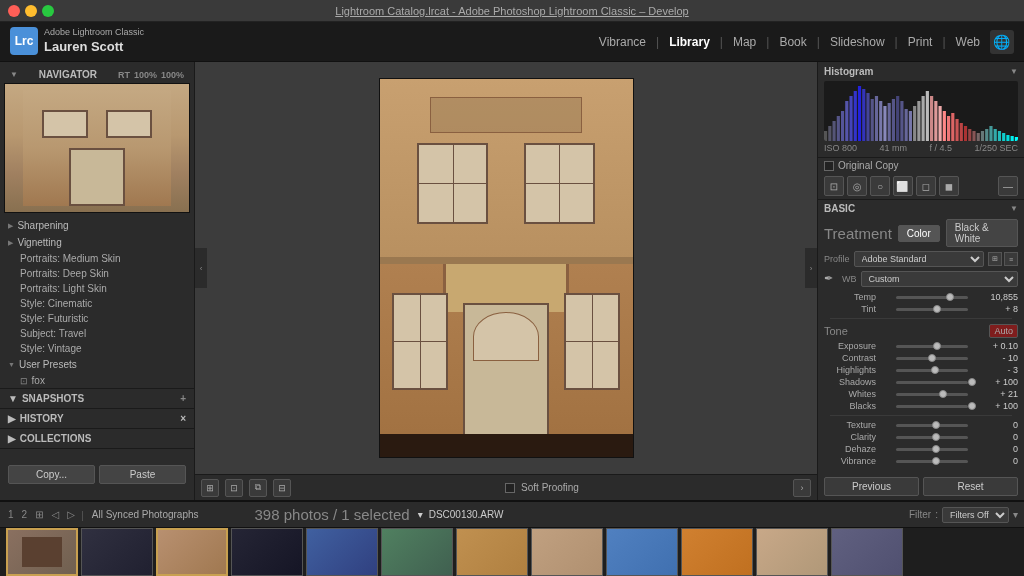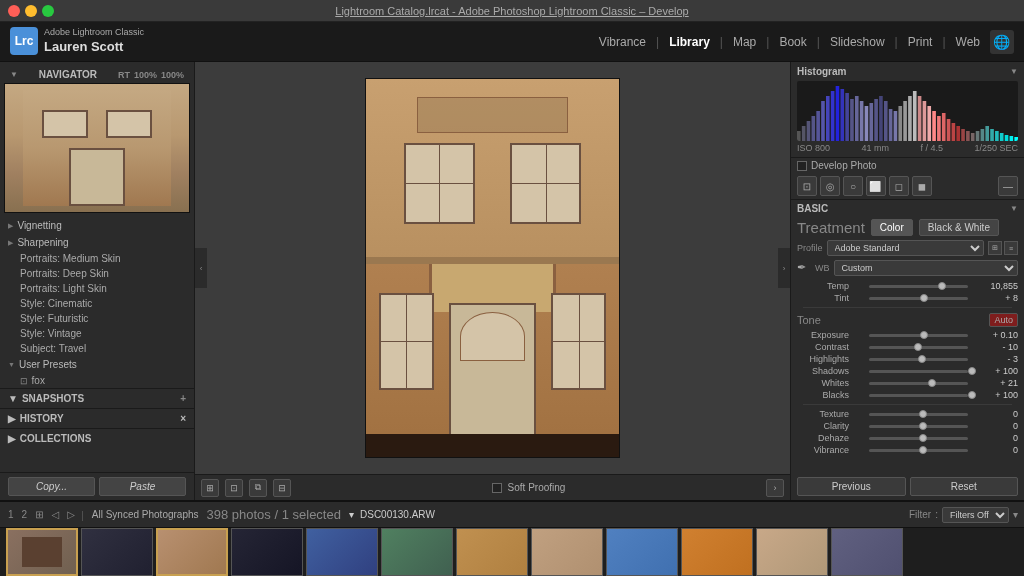--- a/index.html
+++ b/index.html
@@ -225,23 +225,22 @@
       font-size: 10px;
       font-weight: bold;
       text-transform: uppercase;
       cursor: pointer;
       border-top: 1px solid #1a1a1a;
     }
 
     .copy-paste-bar {
       display: flex;
       gap: 4px;
-      padding: 4px 8px;
+      padding: 16px 8px;
       border-top: 1px solid #1a1a1a;
-      font-style: italic;
     }
     .copy-paste-btn {
       flex: 1;
       background: #444;
       border: 1px solid #555;
       color: #ccc;
       padding: 3px 0;
       text-align: center;
       font-size: 10px;
       cursor: pointer;
@@ -305,21 +304,21 @@
       color: #aaa;
     }
     .soft-proofing-cb {
       width: 10px; height: 10px;
       border: 1px solid #666;
       background: #222;
     }
 
     
     #right-panel {
-      width: 234px;
+      width: 207px;
       background: #2b2b2b;
       border-left: 1px solid #1a1a1a;
       display: flex;
       flex-direction: column;
       overflow-y: auto;
       flex-shrink: 0;
     }
     #right-panel::-webkit-scrollbar { width: 4px; }
     #right-panel::-webkit-scrollbar-track { background: #2b2b2b; }
     #right-panel::-webkit-scrollbar-thumb { background: #555; }
@@ -558,22 +557,23 @@
       cursor: pointer;
       padding: 2px;
     }
     .filmstrip-tb-sep { color: #555; }
     .filmstrip-source {
       font-size: 10px;
       color: #aaa;
       margin: 0 4px;
     }
     .filmstrip-count {
-      font-size: 13px;
+      font-size: 15px;
       color: #888;
+      margin-left: 48px;
     }
     .filmstrip-filename {
       font-size: 10px;
       color: #ccc;
       margin-left: 4px;
     }
     .filmstrip-filter {
       margin-left: auto;
       display: flex;
       align-items: center;
@@ -685,33 +685,33 @@
           <div style="position:absolute;top:20%;left:55%;width:25%;height:22%;background:#d4c4a8;border:2px solid #6a5040;"></div>
 
           <div style="position:absolute;bottom:5%;left:35%;width:30%;height:45%;background:#c8b898;border:2px solid #6a5040;"></div>
         </div>
       </div>
     </div>
 
     <div class="presets-section">
       <div class="preset-group-header">
         <span class="tri">▶</span>
-        <span>Vignetting</span>
+        <span>Sharpening</span>
       </div>
       <div class="preset-group-header">
         <span class="tri">▶</span>
-        <span>Sharpening</span>
+        <span>Vignetting</span>
       </div>
       <div class="preset-item">Portraits: Medium Skin</div>
       <div class="preset-item">Portraits: Deep Skin</div>
       <div class="preset-item">Portraits: Light Skin</div>
       <div class="preset-item">Style: Cinematic</div>
       <div class="preset-item">Style: Futuristic</div>
+      <div class="preset-item">Subject: Travel</div>
       <div class="preset-item">Style: Vintage</div>
-      <div class="preset-item">Subject: Travel</div>
 
       <div class="preset-group-header">
         <span class="tri">▼</span>
         <span>User Presets</span>
       </div>
       <div style="display:flex;align-items:center;padding:2px 20px;gap:4px;">
         <span style="font-size:9px;color:#888;">⊡</span>
         <span style="font-size:10px;color:#aaa;">fox</span>
       </div>
 
@@ -872,21 +872,21 @@
       <div class="histogram-stats">
         <span>ISO 800</span>
         <span>41 mm</span>
         <span>f / 4.5</span>
         <span>1/250 SEC</span>
       </div>
     </div>
 
     <div class="original-photo-row">
       <div class="orig-checkbox"></div>
-      <span>Develop Photo</span>
+      <span>Original Copy</span>
     </div>
 
     <div class="tool-icons-row">
       <div class="tool-icon">⊡</div>
       <div class="tool-icon">◎</div>
       <div class="tool-icon">○</div>
       <div class="tool-icon">⬜</div>
       <div class="tool-icon">◻</div>
       <div class="tool-icon">◼</div>
       <div style="flex:1;"></div>

